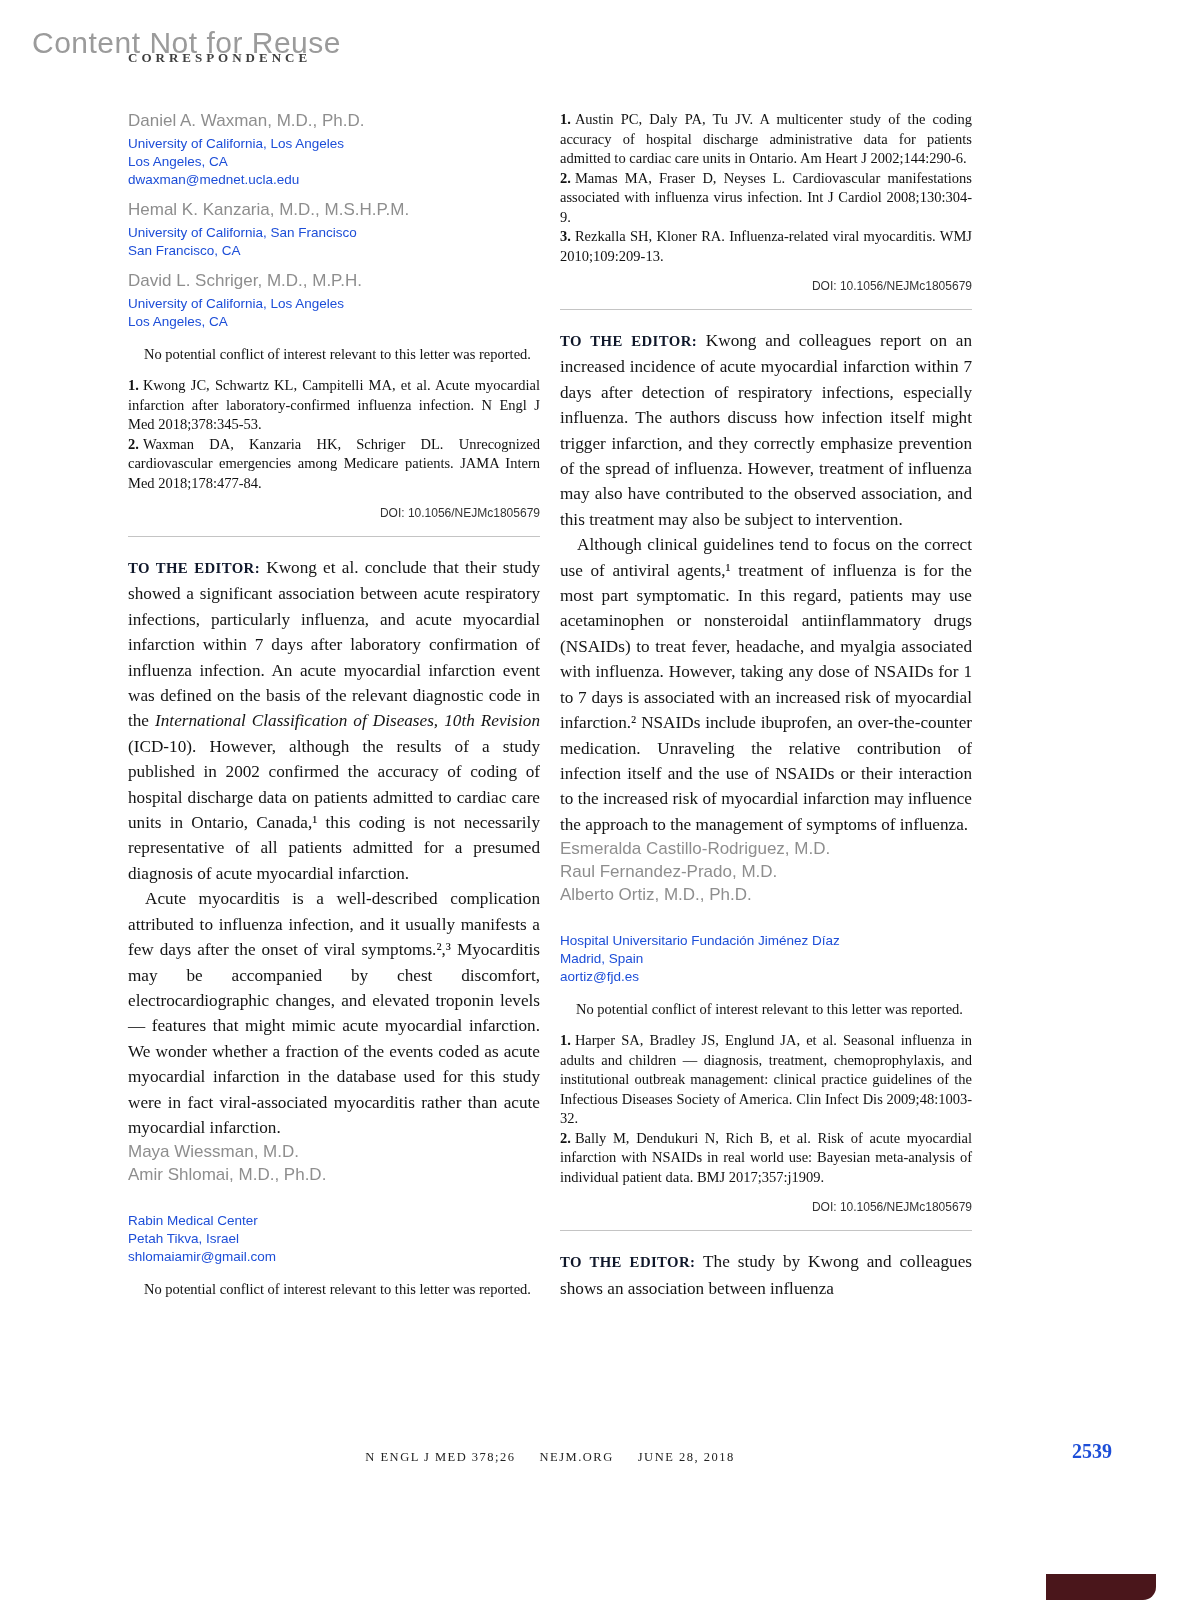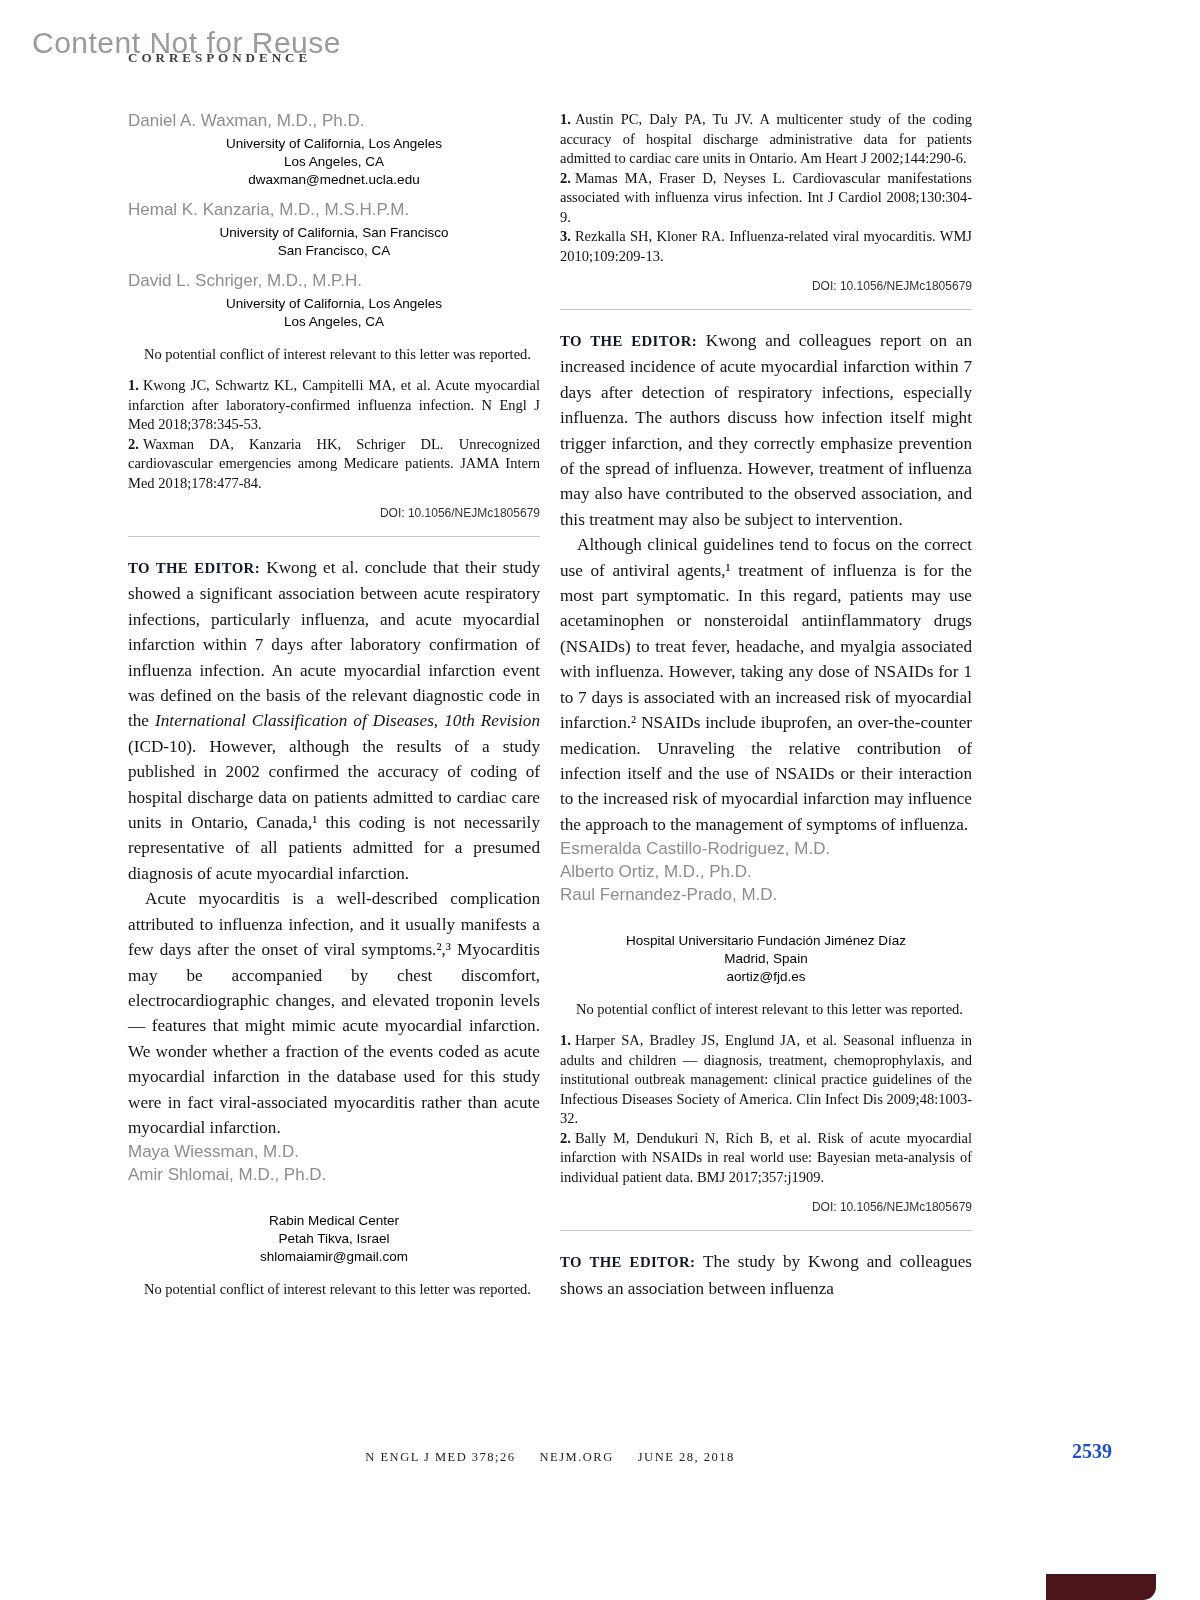--- a/index.html
+++ b/index.html
@@ -46,22 +46,21 @@
     font-size: 17px;
     line-height: 22px;
     color: #8e8e8e;
     margin: 10px 0 3px;
   }
   .author-group:first-child .author-name { margin-top: 0; }
   .affil {
     font-family: "Liberation Sans", sans-serif;
     font-size: 13.5px;
     line-height: 18px;
-    color: #000000;
-    text-align: center;
+    color: #1d4ed8;
   }
   .disclosure {
     font-size: 14.5px;
     line-height: 19px;
     text-indent: 16px;
     text-align: justify;
     margin: 14px 0 12px;
     color: #111111;
   }
   .ref-list { margin-top: 12px; }
@@ -214,22 +213,22 @@
     <div class="doi">DOI: 10.1056/NEJMc1805679</div>
 
     <hr class="rule">
 
     <p class="para"><span class="lead">TO THE EDITOR:</span><span> Kwong and colleagues report on an increased incidence of acute myocardial infarction within 7 days after detection of respiratory infections, especially influenza. The authors discuss how infection itself might trigger infarction, and they correctly emphasize prevention of the spread of influenza. However, treatment of influenza may also have contributed to the observed association, and this treatment may also be subject to intervention.</span></p>
 
     <p class="para indent">Although clinical guidelines tend to focus on the correct use of antiviral agents,¹ treatment of influenza is for the most part symptomatic. In this regard, patients may use acetaminophen or nonsteroidal antiinflammatory drugs (NSAIDs) to treat fever, headache, and myalgia associated with influenza. However, taking any dose of NSAIDs for 1 to 7 days is associated with an increased risk of myocardial infarction.² NSAIDs include ibuprofen, an over-the-counter medication. Unraveling the relative contribution of infection itself and the use of NSAIDs or their interaction to the increased risk of myocardial infarction may influence the approach to the management of symptoms of influenza.</p>
 
     <div class="sig-block">
       <div class="sig-name">Esmeralda Castillo-Rodriguez, M.D.</div>
+      <div class="sig-name">Raul Fernandez-Prado, M.D.</div>
       <div class="sig-name">Alberto Ortiz, M.D., Ph.D.</div>
-      <div class="sig-name">Raul Fernandez-Prado, M.D.</div>
     </div>
     <div class="sig-affil-block">
       <div class="affil">Hospital Universitario Fundación Jiménez Díaz</div>
       <div class="affil">Madrid, Spain</div>
       <div class="affil">aortiz@fjd.es</div>
     </div>
 
     <p class="disclosure">No potential conflict of interest relevant to this letter was reported.</p>
 
     <div class="ref-list">

